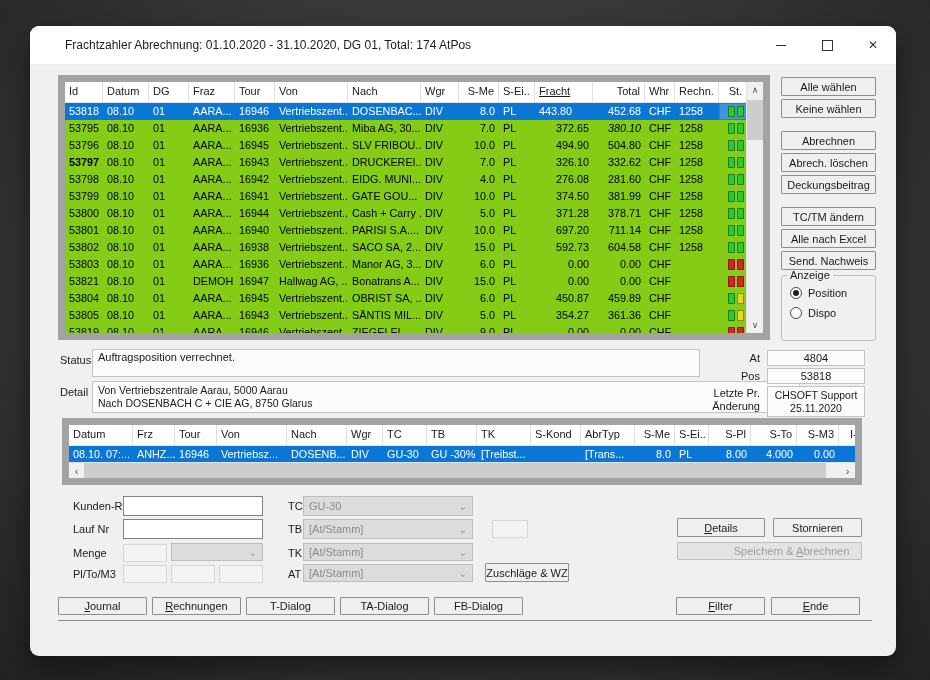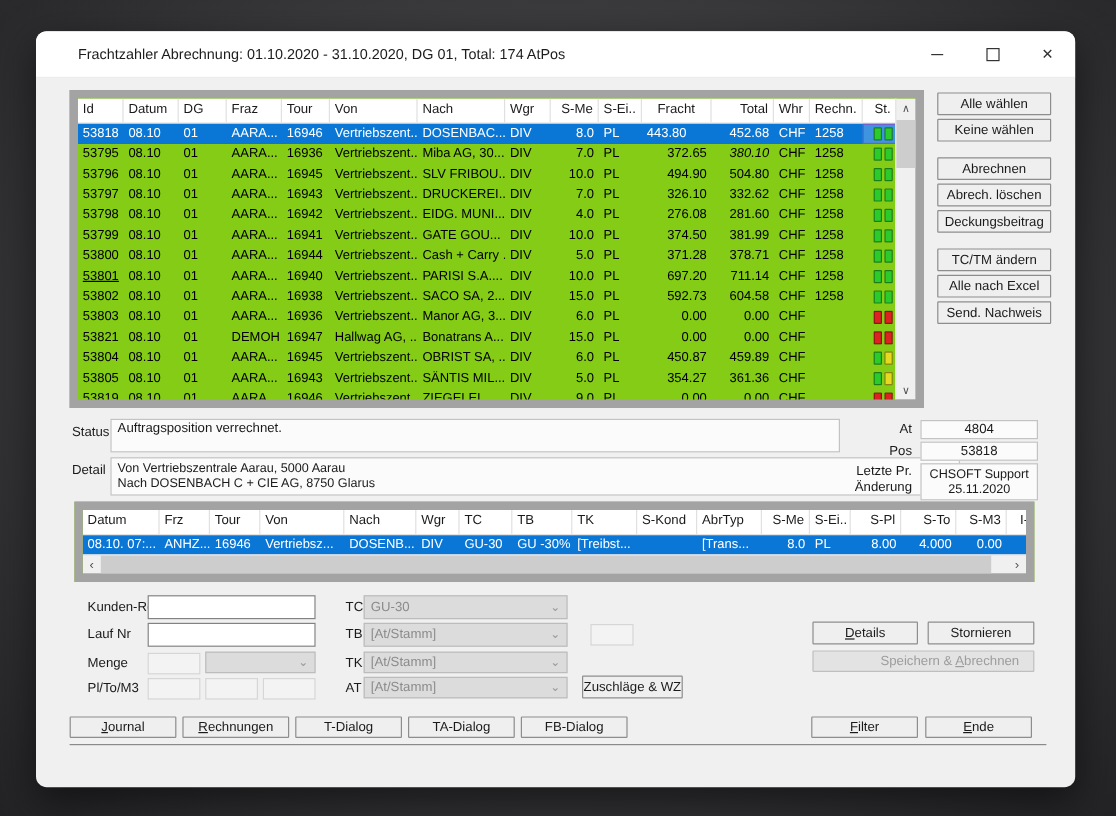--- a/index.html
+++ b/index.html
@@ -105,21 +105,21 @@
         <div class="lv-hcell" style="width: 38px; text-align: left;">Id</div>
         <div class="lv-hcell" style="width: 46px; text-align: left;">Datum</div>
         <div class="lv-hcell" style="width: 40px; text-align: left;">DG</div>
         <div class="lv-hcell" style="width: 46px; text-align: left;">Fraz</div>
         <div class="lv-hcell" style="width: 40px; text-align: left;">Tour</div>
         <div class="lv-hcell" style="width: 73px; text-align: left;">Von</div>
         <div class="lv-hcell" style="width: 73px; text-align: left;">Nach</div>
         <div class="lv-hcell" style="width: 38px; text-align: left;">Wgr</div>
         <div class="lv-hcell" style="width: 40px; text-align: right;">S-Me</div>
         <div class="lv-hcell" style="width: 36px; text-align: left;">S-Ei..</div>
-        <div class="lv-hcell" style="width: 58px; text-align: center;">Fracht</div>
+        <div class="lv-hcell" style="width: 58px; text-align: left; text-decoration: underline;">Fracht</div>
         <div class="lv-hcell" style="width: 52px; text-align: right;">Total</div>
         <div class="lv-hcell" style="width: 30px; text-align: left;">Whr</div>
         <div class="lv-hcell" style="width: 44px; text-align: left;">Rechn.</div>
         <div class="lv-hcell" style="width: 34px; text-align: center;">St.</div>
       </div>
     <div class="lv-body" style="margin-right:16px;">
         <div class="lv-row selected">
           <div class="lv-cell" style="width: 38px; text-align: left;">53818</div>
           <div class="lv-cell" style="width: 46px; text-align: left;">08.10</div>
           <div class="lv-cell" style="width: 40px; text-align: left;">01</div>
@@ -173,21 +173,21 @@
           <div class="lv-cell" style="width: 58px; text-align: right;">494.90</div>
           <div class="lv-cell" style="width: 52px; text-align: right;">504.80</div>
           <div class="lv-cell" style="width: 30px; text-align: left;">CHF</div>
           <div class="lv-cell" style="width: 44px; text-align: left;">1258</div>
           <div class="lv-cell st-cell" style="width: 34px;">
             <span class="stsq green"></span>
             <span class="stsq green"></span>
           </div>
         </div>
         <div class="lv-row">
-          <div class="lv-cell" style="width: 38px; text-align: left;">53797</div>
+          <div class="lv-cell" style="width: 38px; text-align: left; font-weight: bold;">53797</div>
           <div class="lv-cell" style="width: 46px; text-align: left;">08.10</div>
           <div class="lv-cell" style="width: 40px; text-align: left;">01</div>
           <div class="lv-cell" style="width: 46px; text-align: left;">AARA...</div>
           <div class="lv-cell" style="width: 40px; text-align: left;">16943</div>
           <div class="lv-cell" style="width: 73px; text-align: left;">Vertriebszent...</div>
           <div class="lv-cell" style="width: 73px; text-align: left;">DRUCKEREI...</div>
           <div class="lv-cell" style="width: 38px; text-align: left;">DIV</div>
           <div class="lv-cell" style="width: 40px; text-align: right;">7.0</div>
           <div class="lv-cell" style="width: 36px; text-align: left;">PL</div>
           <div class="lv-cell" style="width: 58px; text-align: right;">326.10</div>
@@ -253,21 +253,21 @@
           <div class="lv-cell" style="width: 58px; text-align: right;">371.28</div>
           <div class="lv-cell" style="width: 52px; text-align: right;">378.71</div>
           <div class="lv-cell" style="width: 30px; text-align: left;">CHF</div>
           <div class="lv-cell" style="width: 44px; text-align: left;">1258</div>
           <div class="lv-cell st-cell" style="width: 34px;">
             <span class="stsq green"></span>
             <span class="stsq green"></span>
           </div>
         </div>
         <div class="lv-row">
-          <div class="lv-cell" style="width: 38px; text-align: left; text-decoration: underline;">53801</div>
+          <div class="lv-cell" style="width: 38px; text-align: left;">53801</div>
           <div class="lv-cell" style="width: 46px; text-align: left;">08.10</div>
           <div class="lv-cell" style="width: 40px; text-align: left;">01</div>
           <div class="lv-cell" style="width: 46px; text-align: left;">AARA...</div>
           <div class="lv-cell" style="width: 40px; text-align: left;">16940</div>
           <div class="lv-cell" style="width: 73px; text-align: left;">Vertriebszent...</div>
           <div class="lv-cell" style="width: 73px; text-align: left;">PARISI S.A....</div>
           <div class="lv-cell" style="width: 38px; text-align: left;">DIV</div>
           <div class="lv-cell" style="width: 40px; text-align: right;">10.0</div>
           <div class="lv-cell" style="width: 36px; text-align: left;">PL</div>
           <div class="lv-cell" style="width: 58px; text-align: right;">697.20</div>
@@ -418,20 +418,33 @@
         <button class="btn side-btn">Abrechnen</button>
         <button class="btn side-btn">Abrech. löschen</button>
         <button class="btn side-btn">Deckungsbeitrag</button>
       </div>
       <div class="btn-group">
         <button class="btn side-btn">TC/TM ändern</button>
         <button class="btn side-btn">Alle nach Excel</button>
         <button class="btn side-btn">Send. Nachweis</button>
       </div>
     </div>
+  <fieldset class="groupbox">
+    <legend>Anzeige</legend>
+    <div>
+        <div class="radio-row">
+          <span class="radio checked"></span>
+          <span class="radio-label">Position</span>
+        </div>
+        <div class="radio-row">
+          <span class="radio"></span>
+          <span class="radio-label">Dispo</span>
+        </div>
+      </div>
+  </fieldset>
 
   <span class="label" style="left:30px;top:328px;">Status</span>
   <div class="field" style="left:62px;top:323px;width:608px;height:28px;">Auftragsposition verrechnet.</div>
   <span class="label" style="left:30px;top:360px;">Detail</span>
   <div class="field twolines" style="left:62px;top:355px;width:708px;height:32px;">
     <div>Von Vertriebszentrale Aarau, 5000 Aarau</div>
     <div>Nach DOSENBACH C + CIE AG, 8750 Glarus</div>
   </div>
 
   <span class="label" style="left:700px;top:326px;width:30px;text-align:right;">At</span>

